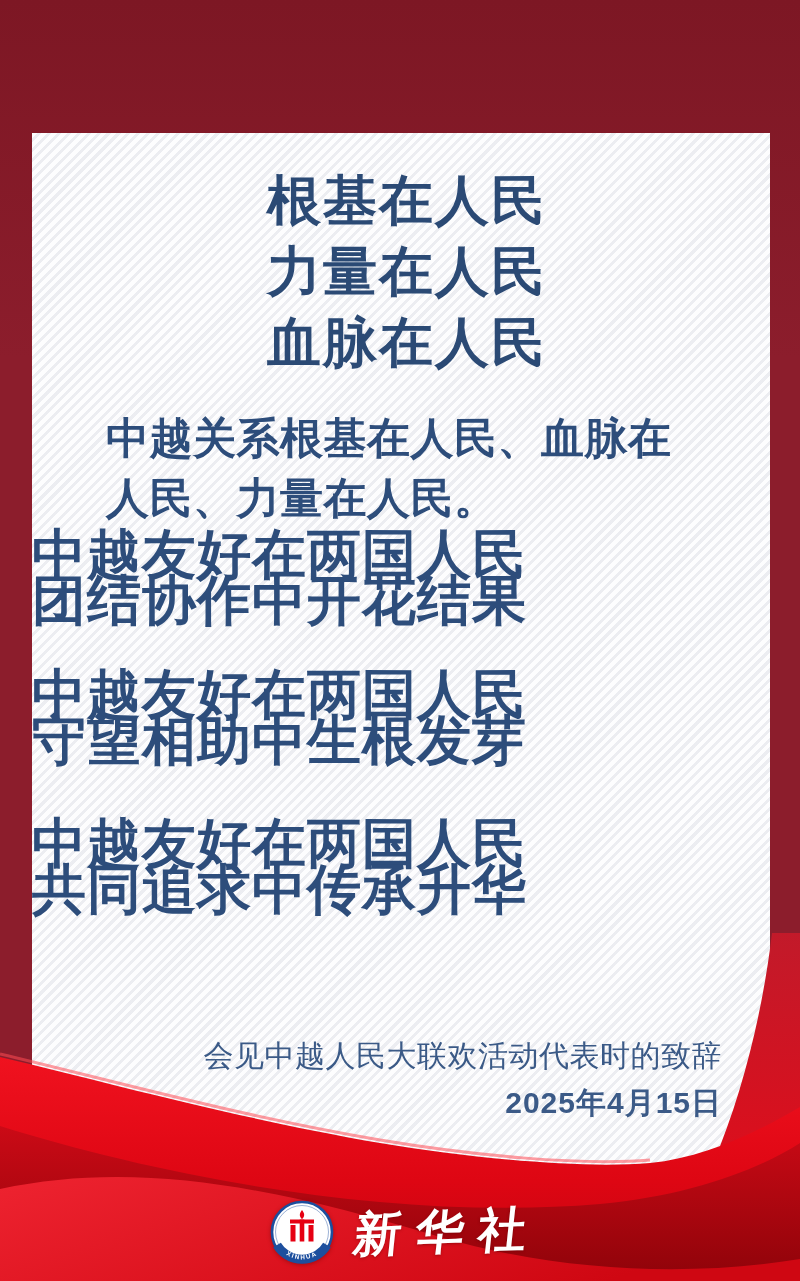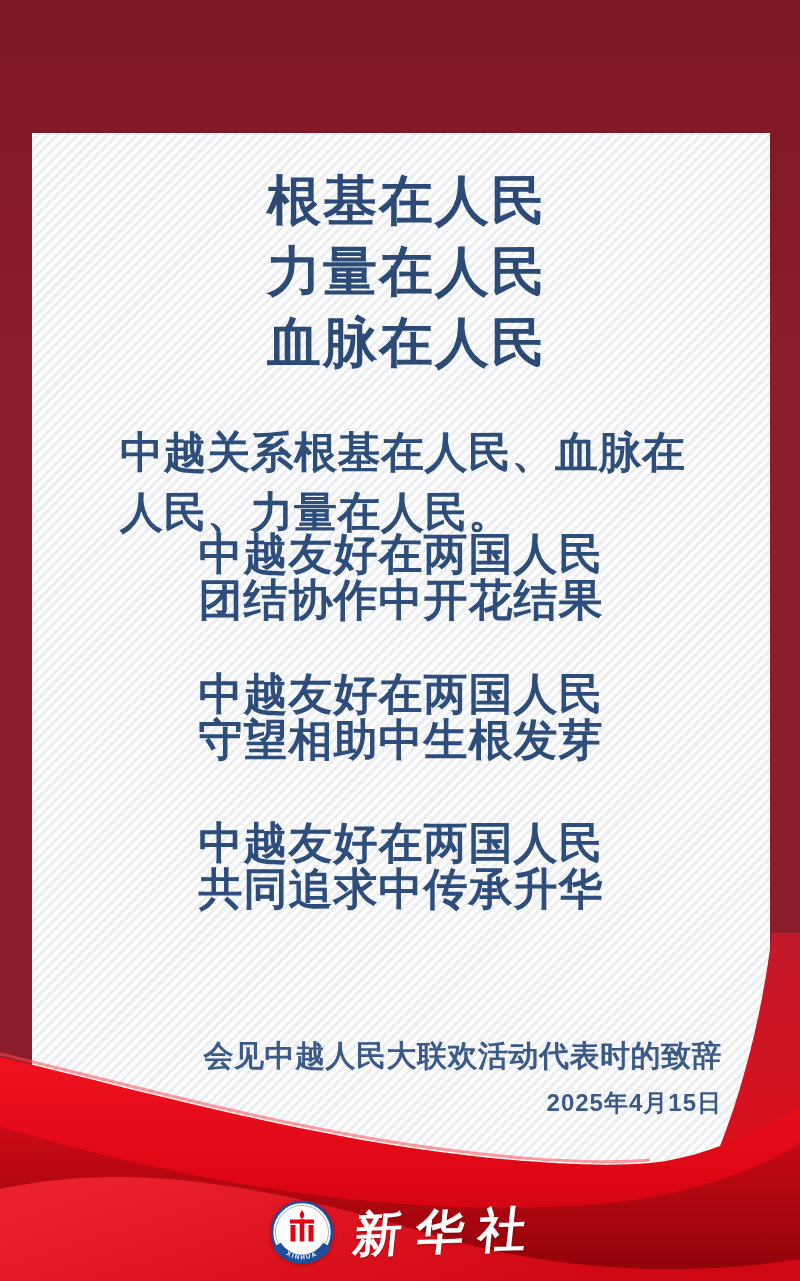--- a/index.html
+++ b/index.html
@@ -17,44 +17,44 @@
         rgba(255,255,255,0) 0px, rgba(255,255,255,0) 4px,
         rgba(216,218,226,0.45) 4px, rgba(216,218,226,0.45) 7px),
       #fdfdfe;
   }
   .title{
     position:absolute;top:32px;left:0;right:0;
     text-align:center;color:#2b4a75;font-weight:bold;
     font-size:54px;line-height:71px;letter-spacing:2px;padding-left:12px;
   }
   .para{
-    position:absolute;top:275px;left:74px;right:70px;margin:14px;
+    position:absolute;top:275px;left:74px;right:70px;margin:0;
     color:#2d4d7b;font-weight:bold;font-size:43px;line-height:60px;
     text-align:left;letter-spacing:0.5px;
   }
   .stanza{
-    position:absolute;left:0;right:0;text-align:center;
-    color:#2d4d7b;font-weight:bold;font-size:44px;line-height:46px;
+    position:absolute;left:0;right:0;
+    color:#2d4d7b;font-weight:bold;font-size:54px;line-height:46px;
     letter-spacing:1px;
   }
   .stanza-1{top:398px;}
   .stanza-2{top:538px;}
   .stanza-3{top:687px;}
   .attribution{
     position:absolute;top:840px;right:48px;
     color:#2c4c78;font-weight:bold;font-size:44px;line-height:46px;
   }
   .source-line{
     position:absolute;top:905px;right:48px;
-    color:#3b5a87;font-weight:bold;font-size:30px;line-height:36px;
+    color:#3b5a87;font-weight:normal;font-size:30px;line-height:36px;
     letter-spacing:0.5px;
   }
   .date-line{
     position:absolute;top:952px;right:48px;
-    color:#3b5a87;font-weight:bold;font-size:24px;line-height:36px;
+    color:#3b5a87;font-weight:bold;font-size:30px;line-height:36px;
     letter-spacing:1px;
   }
   
   .waves{position:absolute;left:0;top:921px;width:800px;height:360px;display:block;}
   
   .footer-logo{
     position:absolute;left:0;top:1192px;width:800px;height:80px;
     display:flex;align-items:center;justify-content:center;gap:20px;
     padding-left:10px;box-sizing:border-box;
   }

